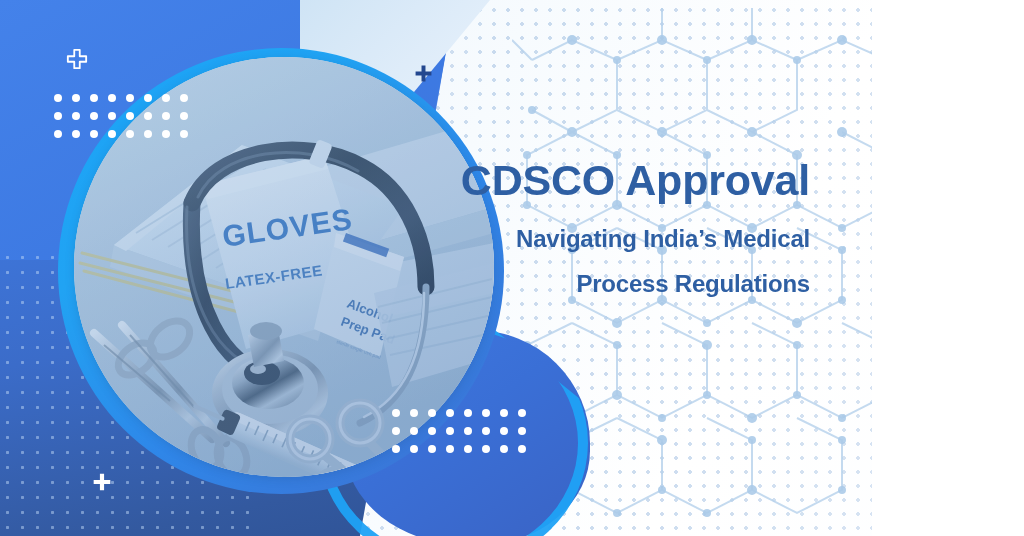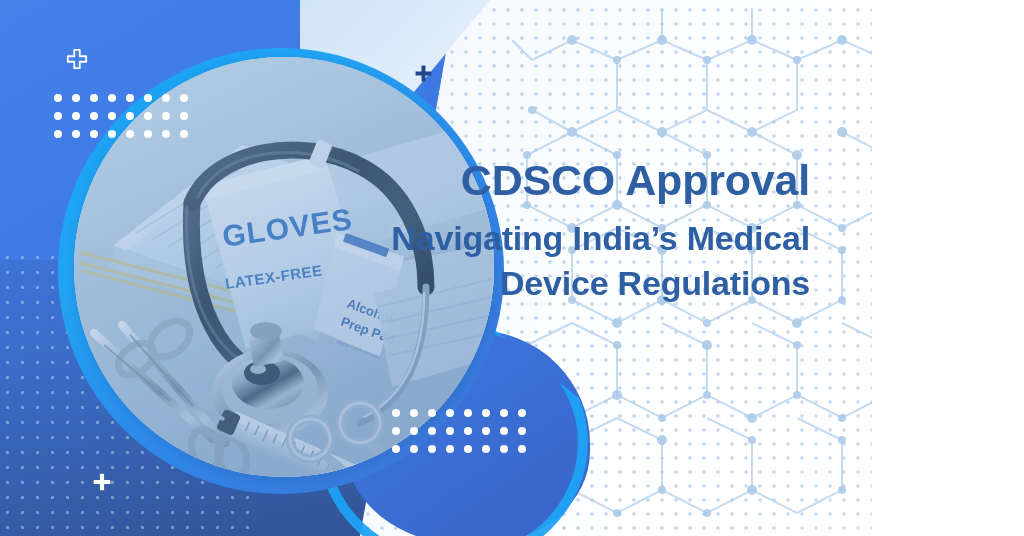--- a/index.html
+++ b/index.html
@@ -104,21 +104,21 @@
   
   .headline{
     position:absolute;right:62px;top:152px;width:430px;
     text-align:right;
     color:#2e5fa3;
     font-family:"Liberation Sans",sans-serif;
     font-weight:bold;
     letter-spacing:-.2px;
   }
   .headline .l1,.headline .l2{font-size:43px;line-height:57px;display:block;white-space:nowrap;}
-  .headline .l3,.headline .l4{font-size:34px;line-height:43px;display:block;white-space:nowrap;margin-top:2px;}
+  .headline .l3,.headline .l4{font-size:24px;line-height:43px;display:block;white-space:nowrap;margin-top:2px;}
   .headline .l3{margin-top:8px;}
 </style>
 </head>
 <body>
 
 <div class="banner">
 
   <div class="light-field"></div>
   <div class="dot-grid"></div>
 
@@ -470,16 +470,16 @@
   <svg class="plus solid" style="left:414px;top:64px;width:19px;height:19px;" viewBox="0 0 24 24">
     <path d="M9.5 2 h5 v7.5 h7.5 v5 h-7.5 v7.5 h-5 v-7.5 h-7.5 v-5 h7.5 z" fill="#23478f"></path>
   </svg>
   <svg class="plus solid" style="left:92px;top:472px;width:20px;height:20px;" viewBox="0 0 24 24">
     <path d="M9.5 2 h5 v7.5 h7.5 v5 h-7.5 v7.5 h-5 v-7.5 h-7.5 v-5 h7.5 z" fill="#ffffff"></path>
   </svg>
 
   <div class="headline">
     <span class="l1">CDSCO Approval</span>
     <span class="l3">Navigating India’s Medical</span>
-    <span class="l4">Device Regulations</span>
+    <span class="l4">Process Regulations</span>
   </div>
 
 </div>
 
 </body></html>

